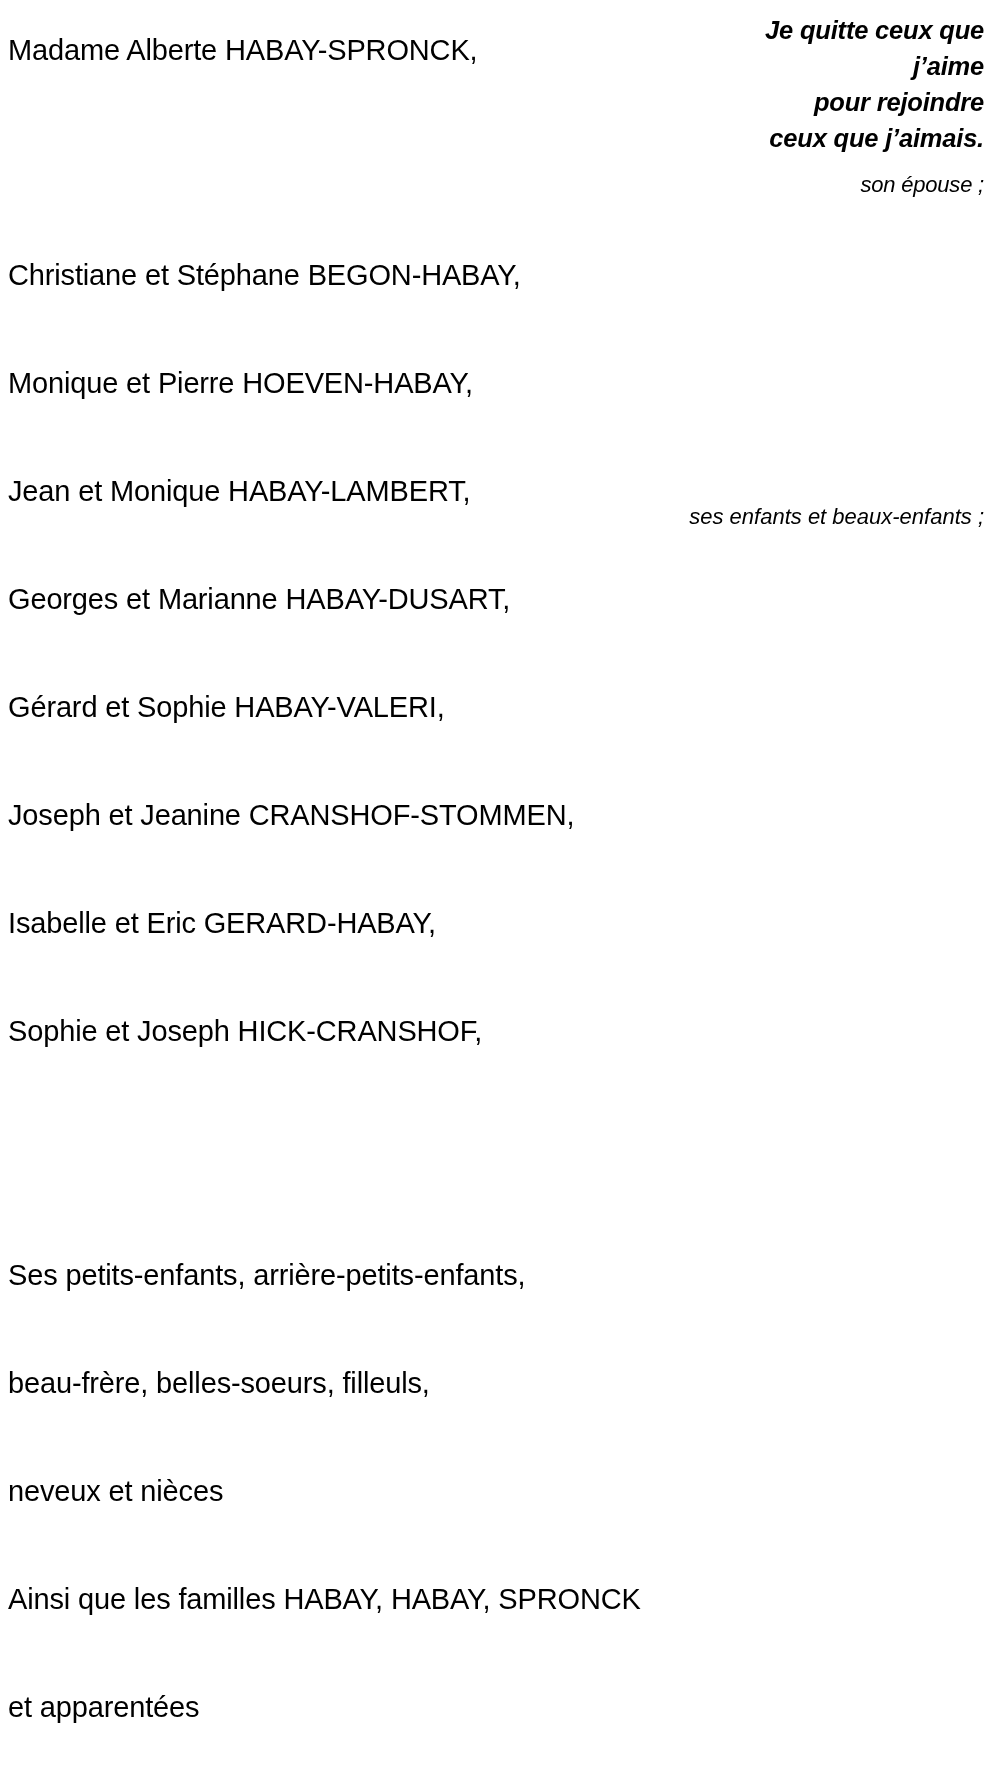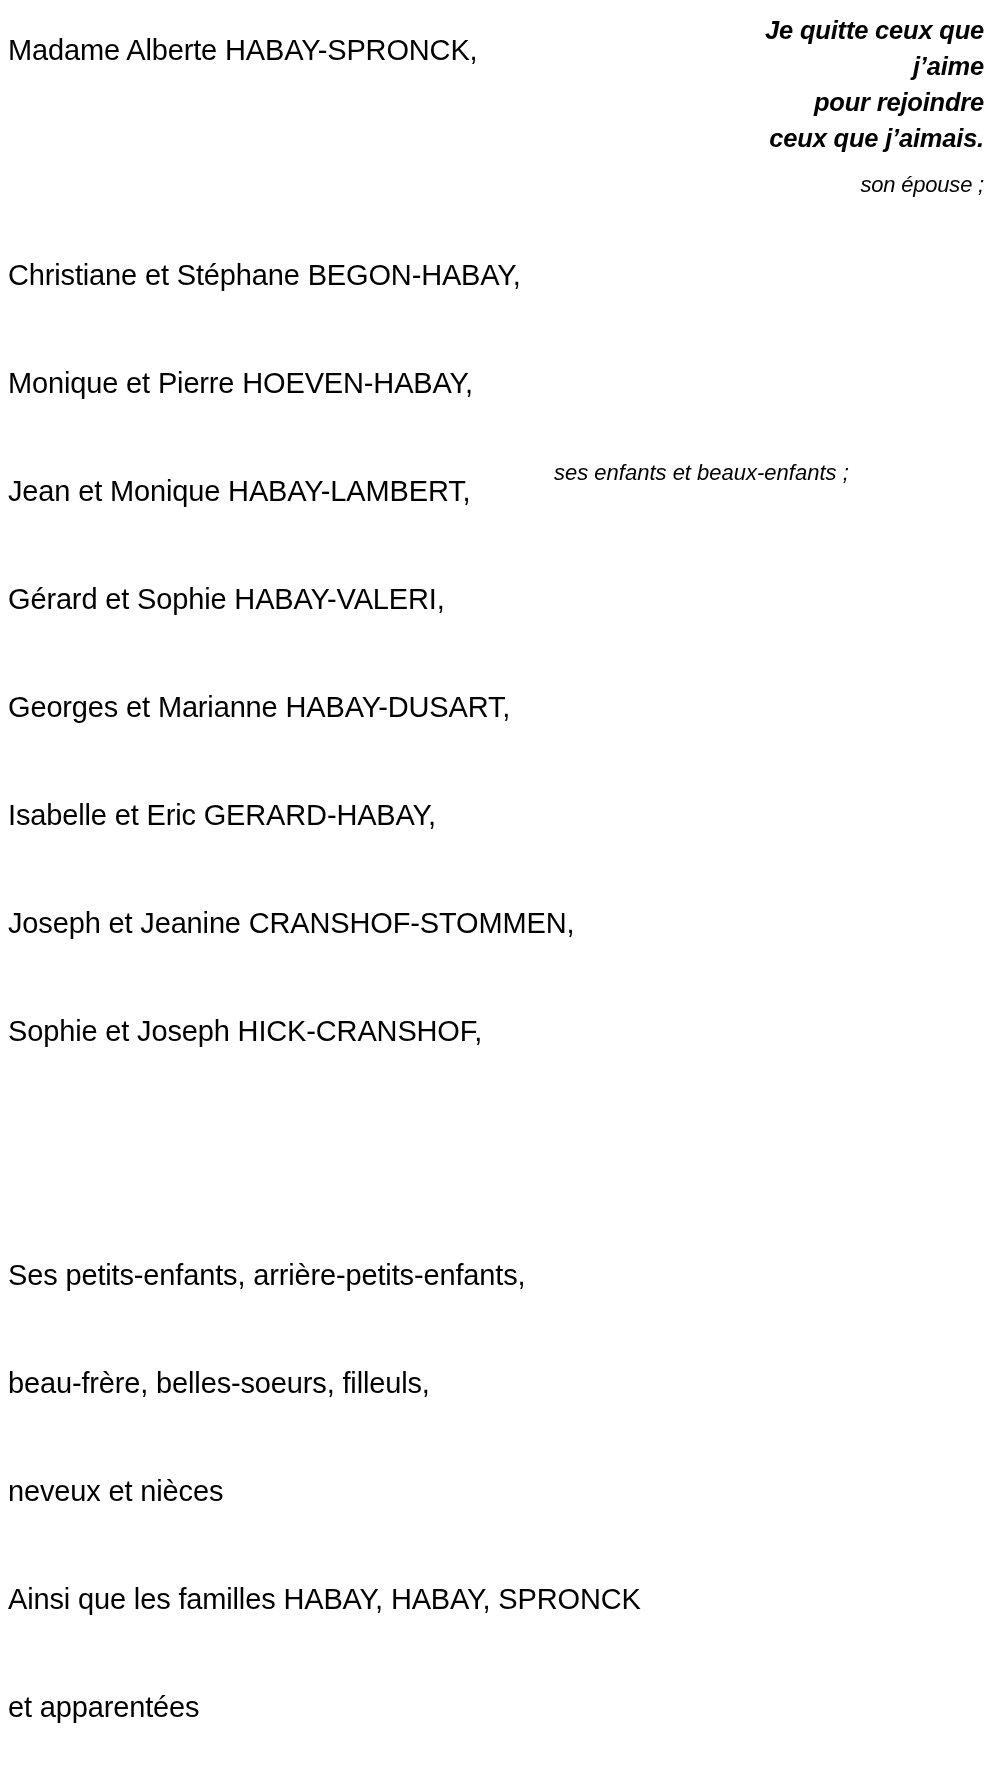--- a/index.html
+++ b/index.html
@@ -49,25 +49,26 @@
     font-weight: normal;
     font-size: 22px;
     line-height: 34px;
     margin-top: 12px;
   }
 
   .role-note {
     position: absolute;
     right: 16px;
     width: 430px;
-    text-align: left;
+    text-align: right;
     font-style: italic;
     font-weight: normal;
     font-size: 22px;
     line-height: 36px;
+    margin-top: 44px;
   }
   #role-children { top: 455px; }
 
   
   .col {
     position: absolute;
     left: 8px;
     top: 0;
     width: 880px;
   }
@@ -95,24 +96,24 @@
     <div style="height:32px"></div>
 
     <div class="txt">Madame Alberte HABAY-SPRONCK,</div>
 
     <div style="height:117px"></div>
 
     <div class="txt">
       <span class="line">Christiane et Stéphane BEGON-HABAY,</span>
       <span class="line">Monique et Pierre HOEVEN-HABAY,</span>
       <span class="line">Jean et Monique HABAY-LAMBERT,</span>
+      <span class="line">Georges et Marianne HABAY-DUSART,</span>
       <span class="line">Gérard et Sophie HABAY-VALERI,</span>
-      <span class="line">Georges et Marianne HABAY-DUSART,</span>
+      <span class="line">Joseph et Jeanine CRANSHOF-STOMMEN,</span>
       <span class="line">Isabelle et Eric GERARD-HABAY,</span>
-      <span class="line">Joseph et Jeanine CRANSHOF-STOMMEN,</span>
       <span class="line">Sophie et Joseph HICK-CRANSHOF,</span>
     </div>
 
     <div style="height:64px"></div>
 
     <div class="txt">
       <span class="line">Ses petits-enfants, arrière-petits-enfants,</span>
       <span class="line">beau-frère, belles-soeurs, filleuls,</span>
       <span class="line">neveux et nièces</span>
       <span class="line">Ainsi que les familles HABAY, HABAY, SPRONCK</span>

